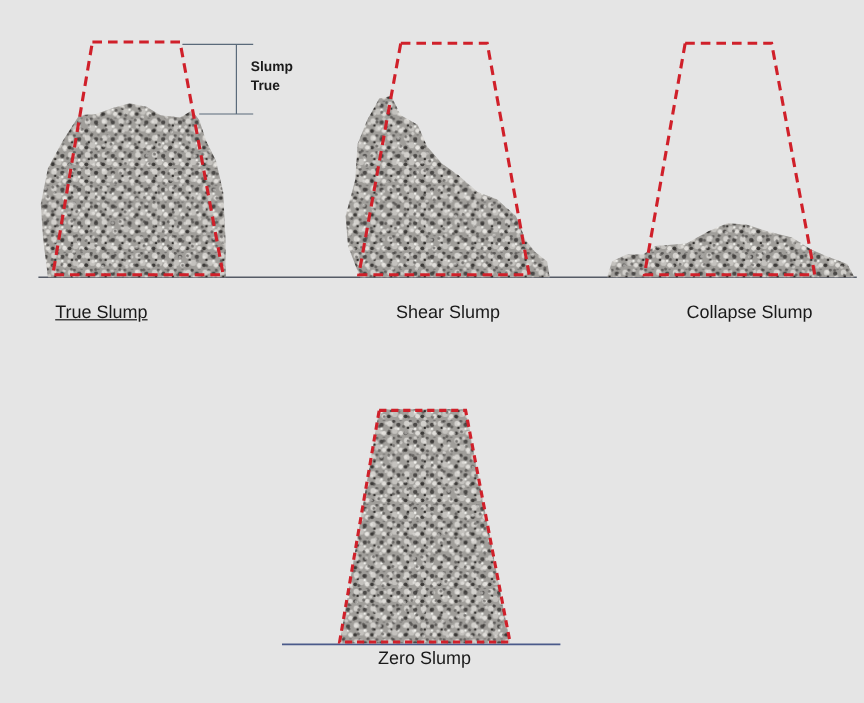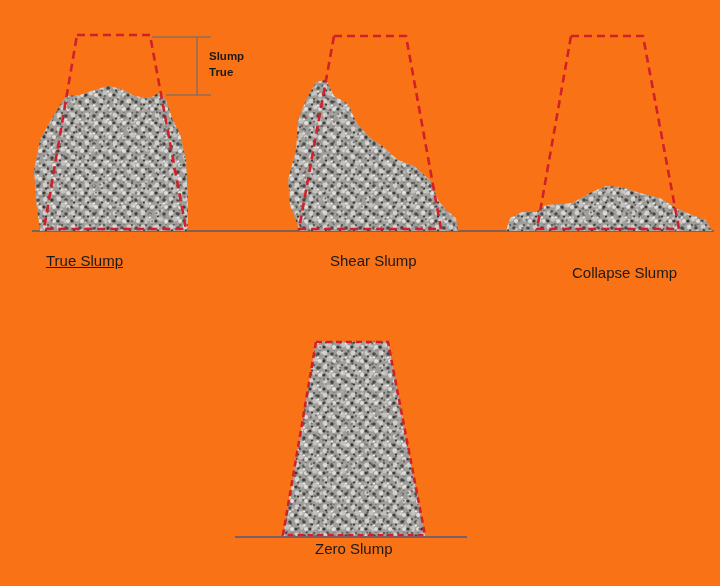--- a/index.html
+++ b/index.html
@@ -1,16 +1,16 @@
 <!DOCTYPE html>
 <html><head>
 <meta charset="utf-8">
 <style>
   html, body { margin: 0; padding: 0; background: #ffffff; }
-  #canvas { position: relative; width: 720px; height: 586px; overflow: hidden; background: #f97316; }
+  #canvas { position: relative; width: 720px; height: 586px; overflow: hidden; background: #e5e5e5; }
   svg { position: absolute; left: 0; top: 0; }
   .label { position: absolute; font-family: "Liberation Sans", "DejaVu Sans", sans-serif; color: #1a1a1a; font-size: 15px; white-space: nowrap; }
   .annot { position: absolute; font-family: "Liberation Sans", "DejaVu Sans", sans-serif; color: #1a1a1a; font-size: 11.5px; line-height: 16px; font-weight: bold; }
 </style>
 </head>
 <body>
 
 <div id="canvas">
   <svg width="720" height="586" viewBox="0 0 720 586">
     <defs>
@@ -66,15 +66,15 @@
     </g>
   </svg>
 
   <div class="annot" style="left:209px; top:48px;">
     <div>Slump</div>
     <div>True</div>
   </div>
 
   <div class="label" style="left:46px; top:252px;text-decoration:underline;">True Slump</div>
   <div class="label" style="left:330px; top:252px;">Shear Slump</div>
-  <div class="label" style="left:572px; top:264px;">Collapse Slump</div>
+  <div class="label" style="left:572px; top:252px;">Collapse Slump</div>
   <div class="label" style="left:315px; top:540px;">Zero Slump</div>
 </div>
 
 </body></html>

